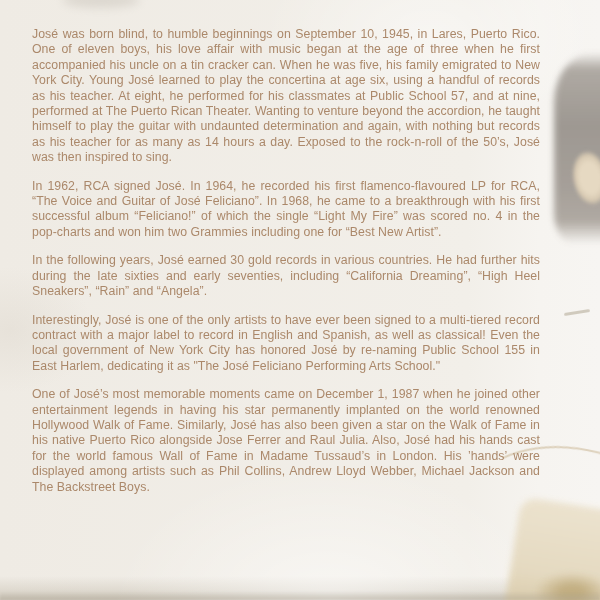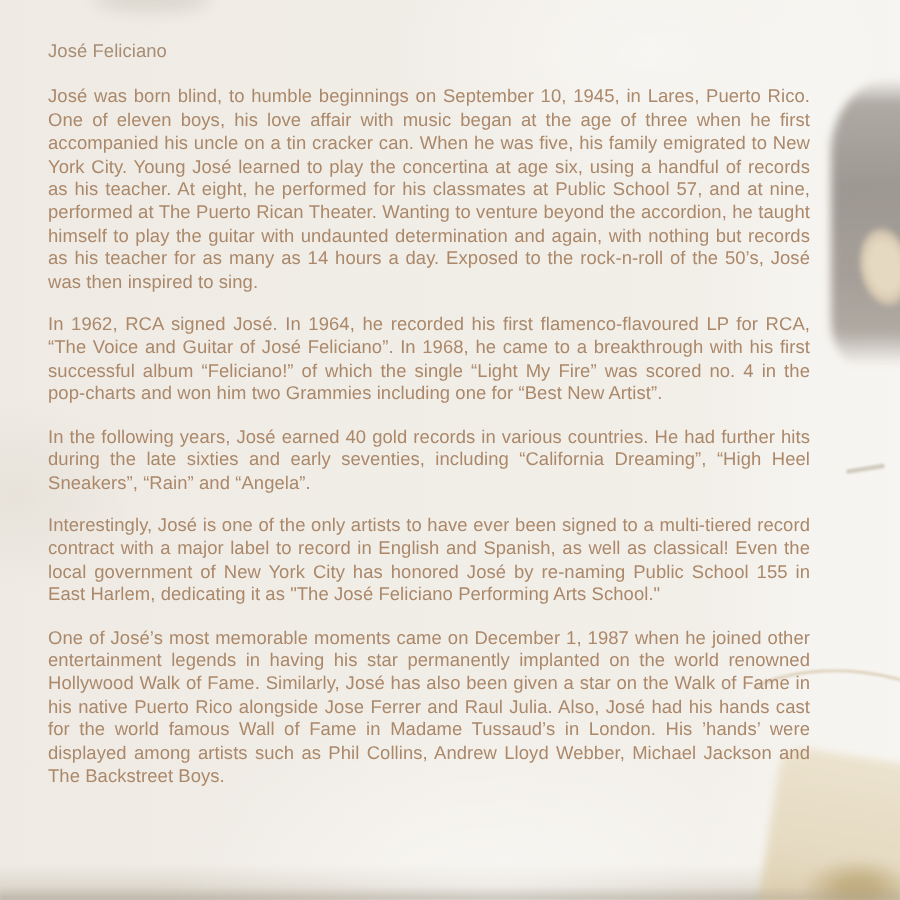--- a/index.html
+++ b/index.html
@@ -105,21 +105,20 @@
   <div class="art top-smudge"></div>
   <div class="art photo-head"></div>
   <div class="art photo-ear"></div>
   <div class="art dash-mark"></div>
   <div class="art curve-line"></div>
   <div class="art beige-patch"></div>
   <div class="art corner-stain"></div>
   <div class="art bottom-band"></div>
 
   <div class="content">
-    <div class="title">José Feliciano</div>
     <p>José was born blind, to humble beginnings on September 10, 1945, in Lares, Puerto Rico. One of eleven boys, his love affair with music began at the age of three when he first accompanied his uncle on a tin cracker can. When he was five, his family emigrated to New York City. Young José learned to play the concertina at age six, using a handful of records as his teacher. At eight, he performed for his classmates at Public School 57, and at nine, performed at The Puerto Rican Theater. Wanting to venture beyond the accordion, he taught himself to play the guitar with undaunted determination and again, with nothing but records as his teacher for as many as 14 hours a day. Exposed to the rock-n-roll of the 50’s, José was then inspired to sing.</p>
     <p>In 1962, RCA signed José. In 1964, he recorded his first flamenco-flavoured LP for RCA, “The Voice and Guitar of José Feliciano”. In 1968, he came to a breakthrough with his first successful album “Feliciano!” of which the single “Light My Fire” was scored no. 4 in the pop-charts and won him two Grammies including one for “Best New Artist”.</p>
-    <p>In the following years, José earned 40 gold records in various countries. He had further hits during the late sixties and early seventies, including “California Dreaming”, “High Heel Sneakers”, “Rain” and “Angela”.</p>
+    <p>In the following years, José earned 30 gold records in various countries. He had further hits during the late sixties and early seventies, including “California Dreaming”, “High Heel Sneakers”, “Rain” and “Angela”.</p>
     <p>Interestingly, José is one of the only artists to have ever been signed to a multi-tiered record contract with a major label to record in English and Spanish, as well as classical! Even the local government of New York City has honored José by re-naming Public School 155 in East Harlem, dedicating it as "The José Feliciano Performing Arts School."</p>
     <p>One of José’s most memorable moments came on December 1, 1987 when he joined other entertainment legends in having his star permanently implanted on the world renowned Hollywood Walk of Fame. Similarly, José has also been given a star on the Walk of Fame in his native Puerto Rico alongside Jose Ferrer and Raul Julia. Also, José had his hands cast for the world famous Wall of Fame in Madame Tussaud’s in London. His ’hands’ were displayed among artists such as Phil Collins, Andrew Lloyd Webber, Michael Jackson and The Backstreet Boys.</p>
   </div>
 
 </div>
 
 </body></html>

